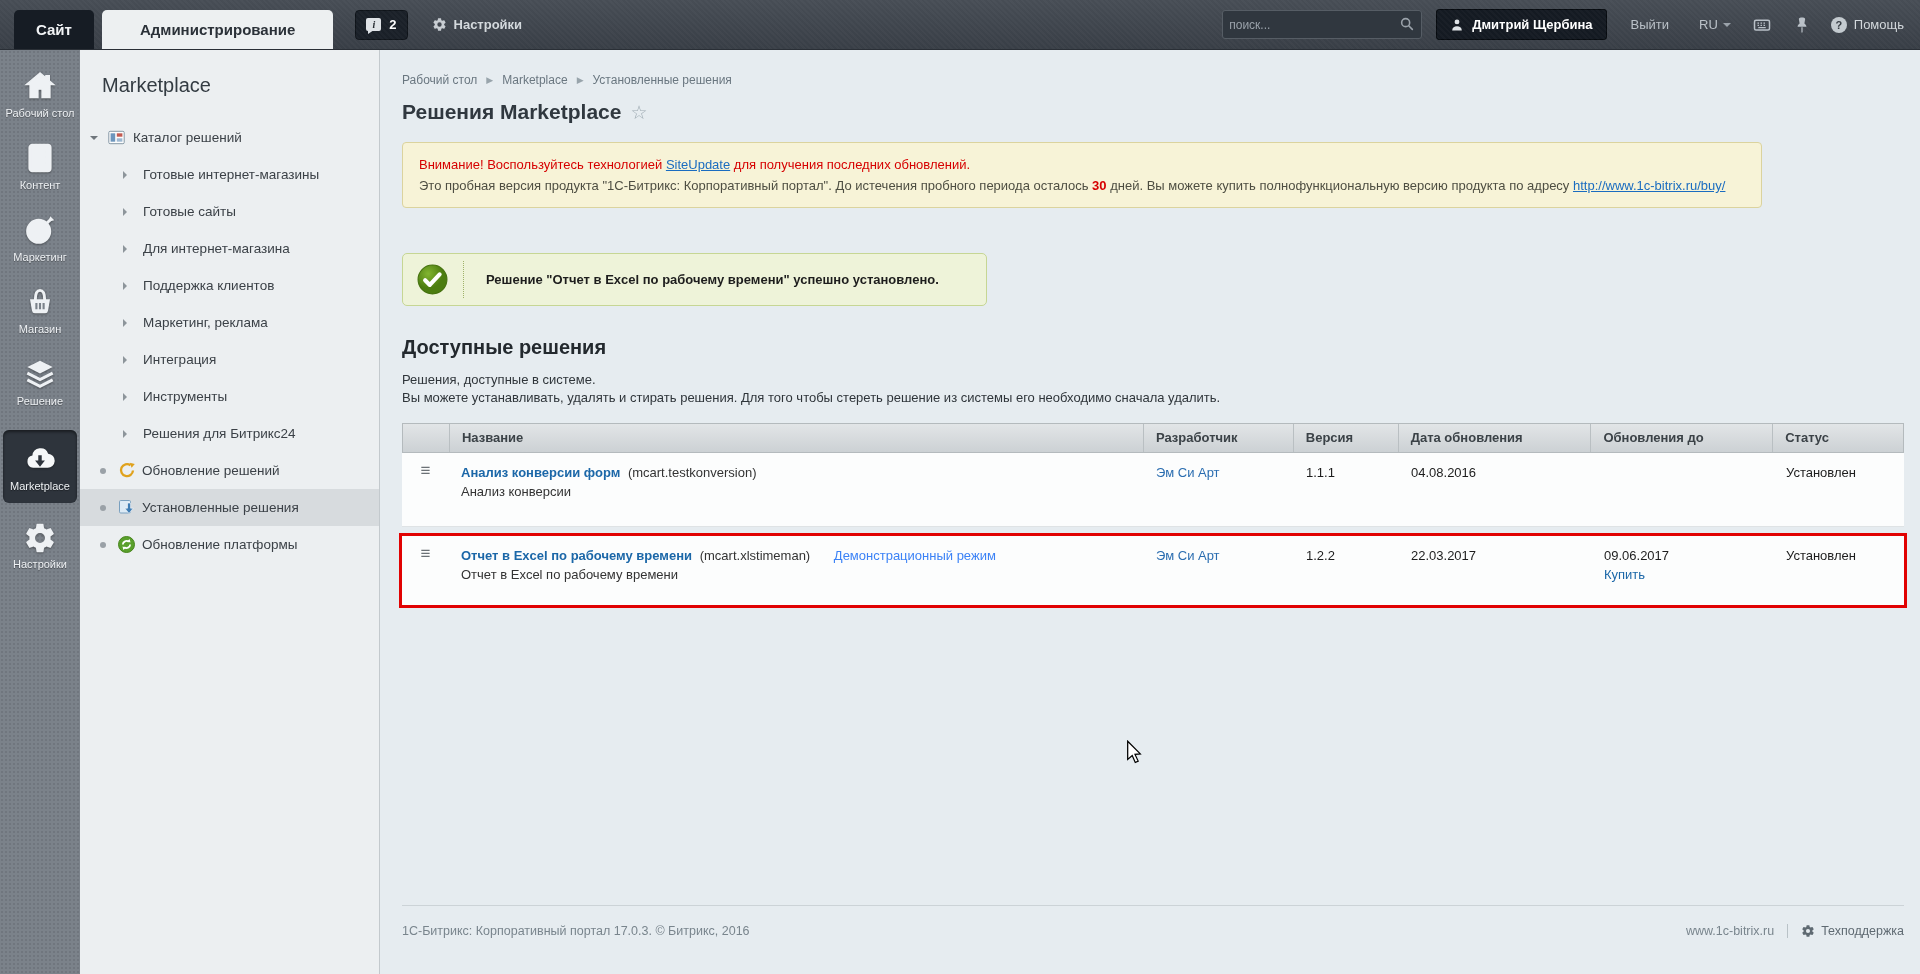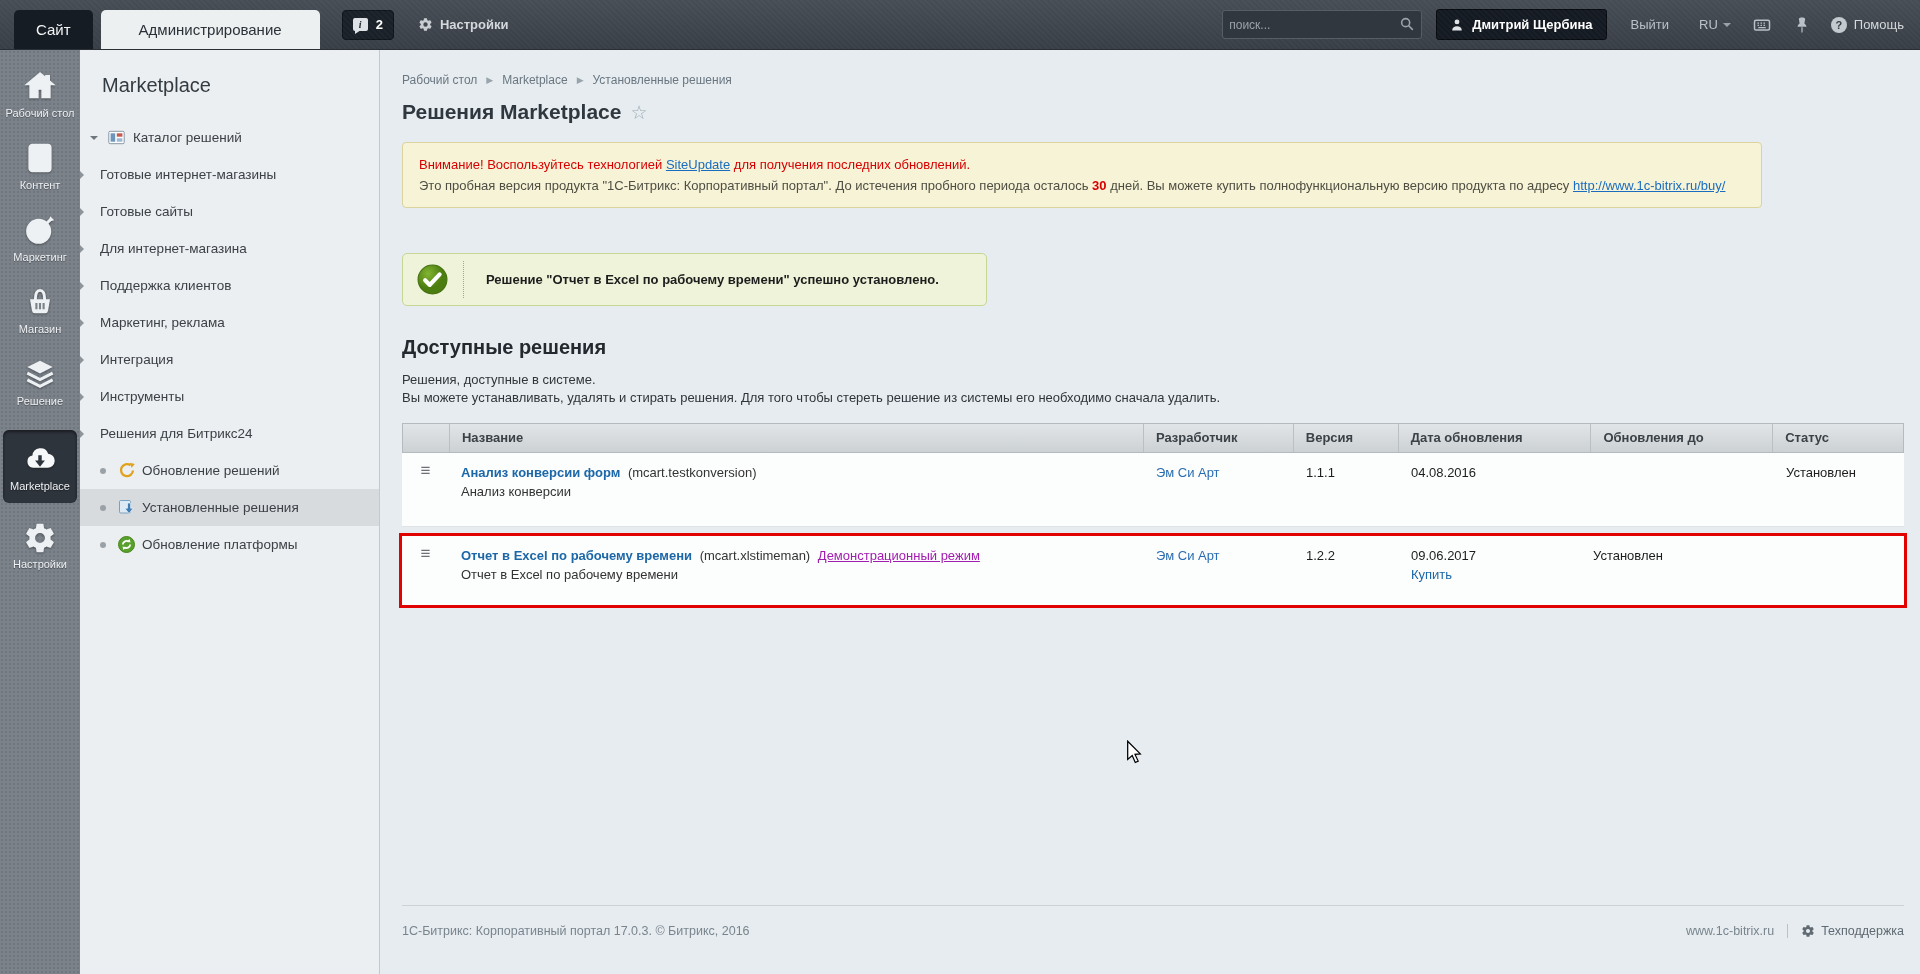--- a/index.html
+++ b/index.html
@@ -18,21 +18,21 @@
     background-blend-mode:normal;
     border-bottom:1px solid #2a2f36;
     display:flex; align-items:center; z-index:30;
   }
   .topbar::before{
     content:""; position:absolute; inset:0;
     background:repeating-linear-gradient(45deg, rgba(255,255,255,.025) 0 2px, transparent 2px 4px);
     pointer-events:none;
   }
   .tab{ align-self:flex-end; height:39px; line-height:39px; padding:0 22px;
-        font-size:15px; font-weight:normal; border-radius:5px 5px 0 0; position:relative; z-index:2; cursor:pointer;}
+        font-size:15px; font-weight:bold; border-radius:5px 5px 0 0; position:relative; z-index:2; cursor:pointer;}
   .tab-site{ margin-left:14px; background:#161c24; color:#f2f4f6; }
   .tab-admin{ margin-left:8px; background:#edf0f1; color:#2b3138; padding:0 38px; }
   .notif{ margin-left:22px; background:#1a2028; border:1px solid #0e1319; border-radius:4px;
           height:30px; display:flex; align-items:center; padding:0 10px; cursor:pointer;}
   .notif-ic{ width:15px; height:13px; background:#dfe3e7; color:#22282e; border-radius:2px;
              font:bold italic 10px/13px "Liberation Serif", serif; text-align:center; position:relative;}
   .notif-ic::after{ content:""; position:absolute; left:2px; bottom:-3px;
              border:3px solid transparent; border-top-color:#dfe3e7; border-left-color:#dfe3e7; border-width:2px 3px;}
   .notif-count{ color:#fff; font-size:13px; font-weight:bold; margin-left:8px; }
   .tb-settings{ display:flex; align-items:center; margin-left:24px; cursor:pointer; color:#d3d8dc; }
@@ -83,21 +83,21 @@
   }
   .menu-title{ font-size:20px; font-weight:normal; color:#333b42; padding-left:22px; margin-bottom:22px;}
   .tree{ list-style:none; }
   .mi{ height:37px; display:flex; align-items:center; font-size:13.5px; color:#3b4147; cursor:pointer; }
   .mi .mlabel{ white-space:nowrap;text-align:center; }
   .tri{ width:0; height:0; flex:none; }
   .tri-down{ border:4.5px solid transparent; border-top-color:#6f767c; margin:4px 9px 0 10px; }
   .tri-right{ border:4.5px solid transparent; border-left-color:#8d959b; margin:0 8px 0 0; }
   .dot{ width:6px; height:6px; border-radius:50%; background:#9aa1a7; flex:none; }
   .mi-root .mic{ margin-right:8px; }
-  .mi-sub{ }
+  .mi-sub{ padding-left:43px; }
   .mi-sub .mlabel{ margin-left:4px; }
   .mi-sub-dot{ padding-left:41px; }
   .mi-sub-dot .mlabel{ margin-left:13px; }
   .mi-leaf{ padding-left:20px; }
   .mi-leaf .mic{ margin:0 7px 0 11px; }
   .mic{ width:18px; height:18px; flex:none; display:inline-flex; align-items:center; justify-content:center;}
   .mic svg{ width:17px; height:17px; }
   .mi.selected{ background:#d7dbde; }
   
   .content{ position:absolute; left:380px; top:50px; right:0; bottom:0; background:#e6ecf0; padding:0 15px 0 22px; }
@@ -143,21 +143,21 @@
   .c-status{ width:130px; }
   .trow{ display:flex; background:#fcfdfd; }
   .trow .c{ padding:12px 12px 12px 12px; font-size:13px; color:#1d1d1d; }
   .trow .c-handle{ padding:9px 0 0 0; text-align:center; }
   .burger{ font-size:17px; color:#6b7176; cursor:pointer; line-height:17px; display:inline-block;}
   .trow .c-name{ padding-left:12px; }
   .row-main{ height:74px; border-bottom:1px solid #dfe3e5; }
   .row-hl{ border:3px solid #e10202; margin:6px -3px 0; height:75px; }
   a.sol-link{ color:#1b67a8; font-weight:bold; text-decoration:none; cursor:pointer;}
   .code{ color:#333; margin-left:4px; }
-  .demo{ color:#a21caf; margin-left:4px;text-decoration:underline; }
+  .demo{ color:#3b82f6; margin-left:20px; }
   .subline{ margin-top:4px; color:#333; }
   a.dev-link{ color:#2a6db0; text-decoration:none; cursor:pointer;}
   a.buy-link{ color:#1b67a8; text-decoration:none; cursor:pointer; display:inline-block; margin-top:4px;}
   
   .footer{
     position:absolute; left:22px; right:16px; top:855px;
     border-top:1px solid #ccd3d7; padding-top:18px;
     display:flex; justify-content:space-between; align-items:center;
     font-size:12.5px; color:#79858d;
   }
@@ -445,20 +445,21 @@
       <div class="c c-name">
         <div>
           <a class="sol-link">Отчет в Excel по рабочему времени</a>
           <span class="code">(mcart.xlstimeman)</span>
           <span class="demo">Демонстрационный режим</span>
         </div>
         <div class="subline">Отчет в Excel по рабочему времени</div>
       </div>
       <div class="c c-dev"><a class="dev-link">Эм Си Арт</a></div>
       <div class="c c-ver">1.2.2</div>
+      <div class="c c-upd">22.03.2017</div>
       <div class="c c-until">
         <div>09.06.2017</div>
         <a class="buy-link">Купить</a>
       </div>
       <div class="c c-status">Установлен</div>
     </div>
   </div>
 
   <div class="footer">
     <span class="f-copy">1С-Битрикс: Корпоративный портал 17.0.3. © Битрикс, 2016</span>

